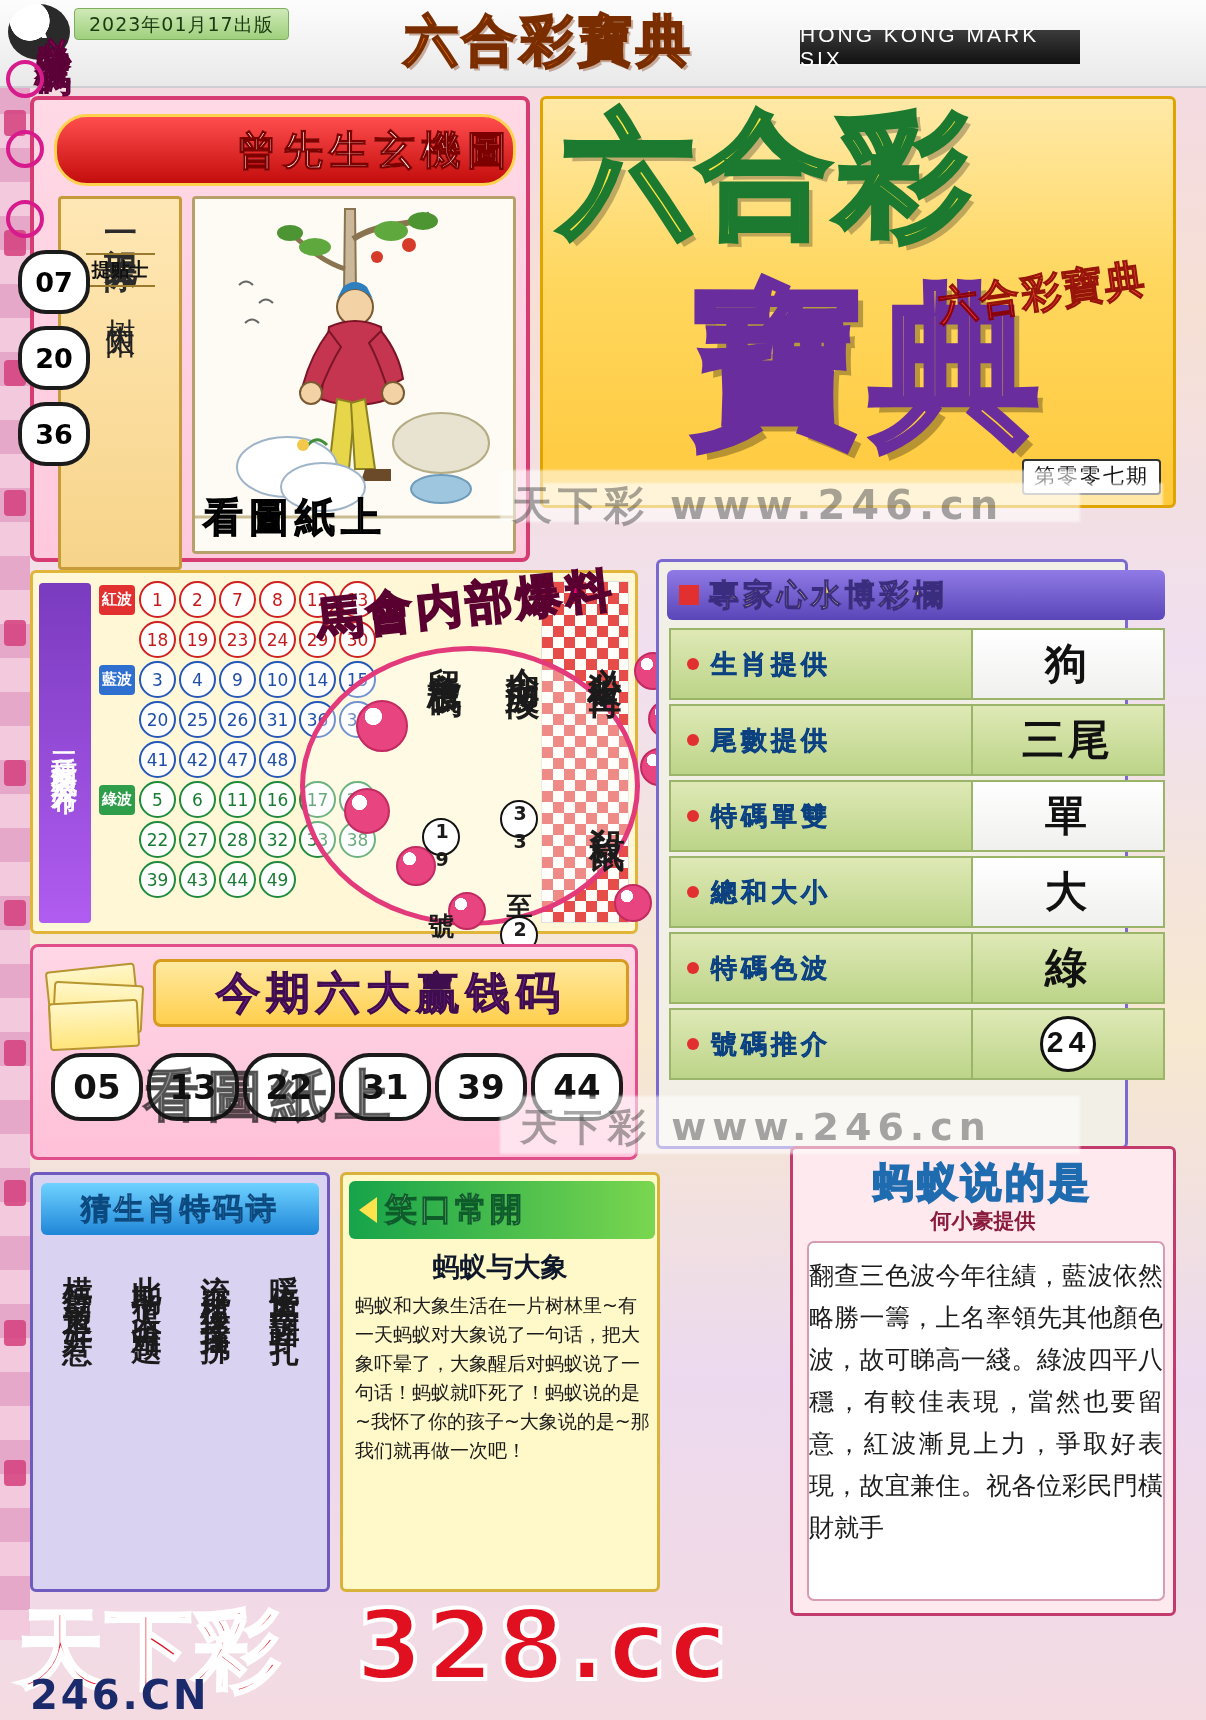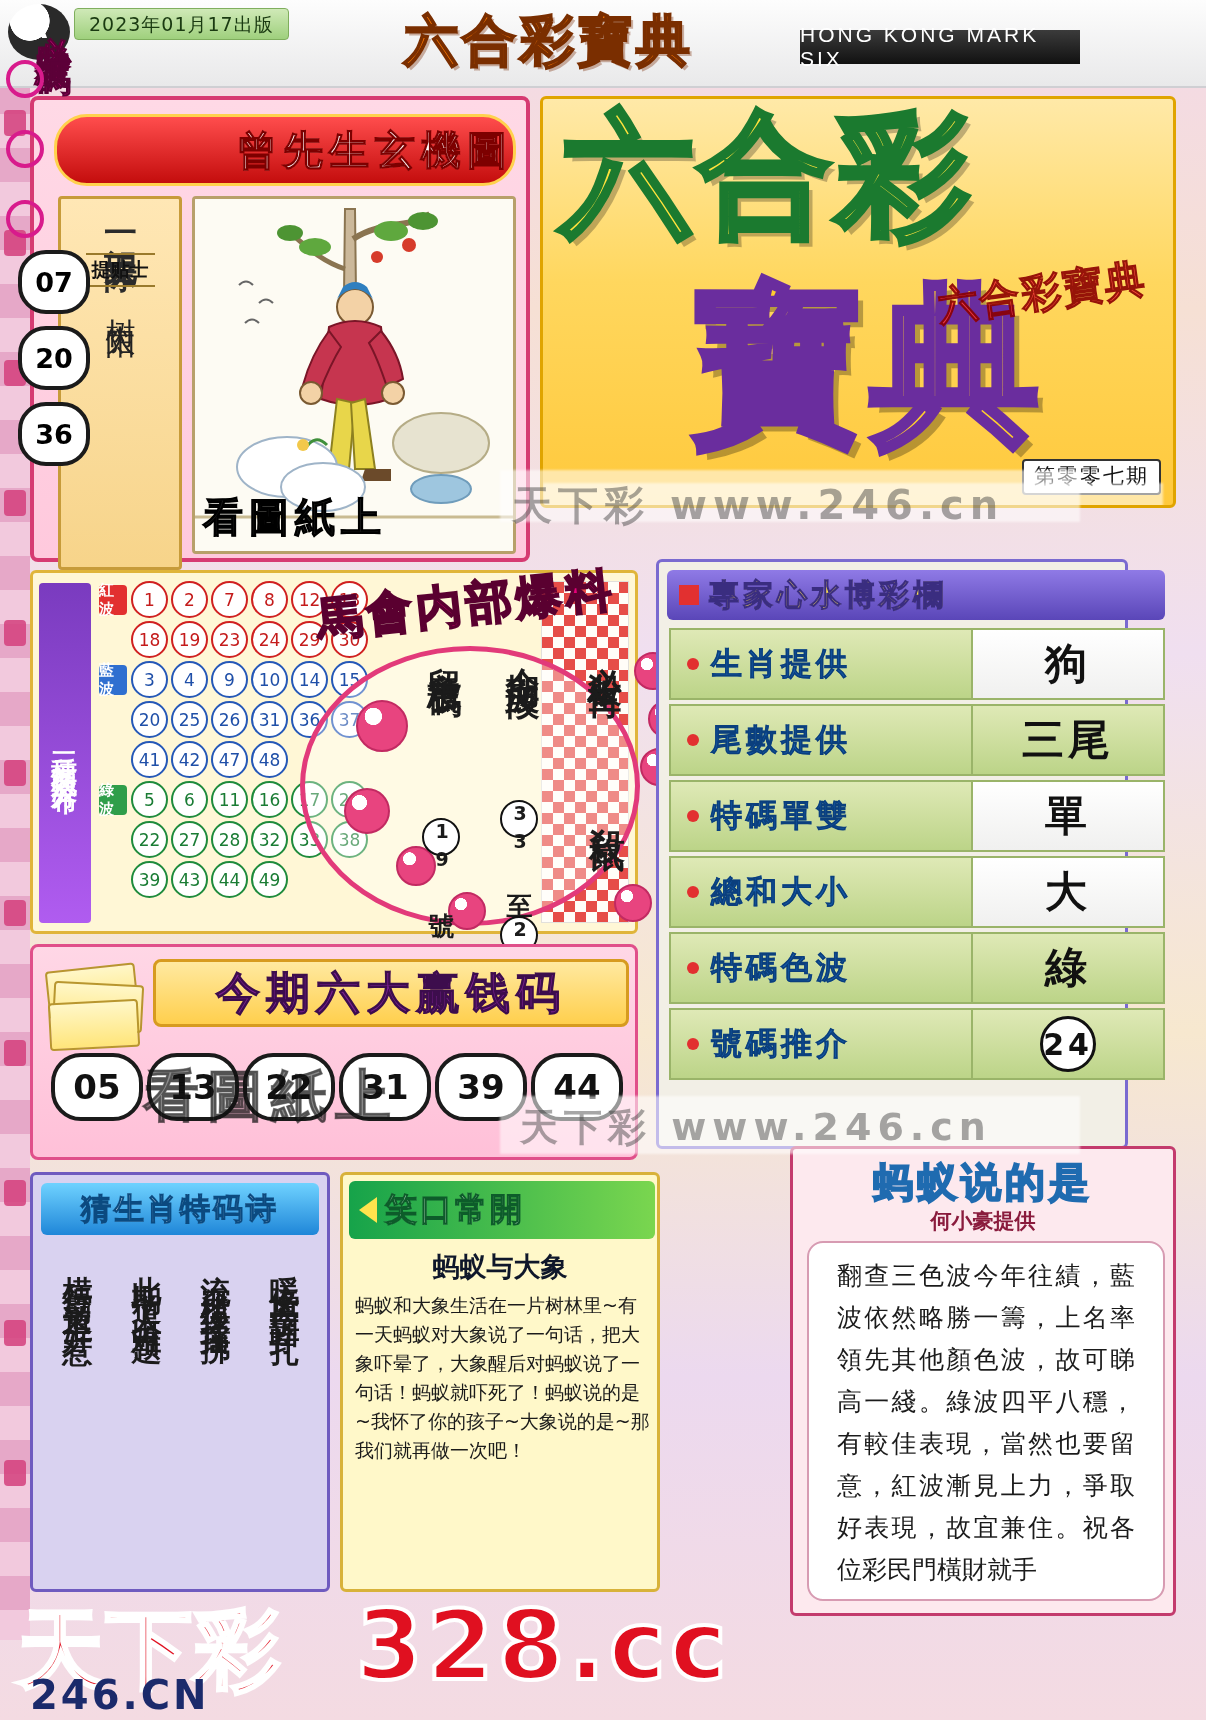--- a/index.html
+++ b/index.html
@@ -71,21 +71,21 @@
     border:2px solid #333;border-radius:4px;font-size:21px;line-height:30px;letter-spacing:2px;color:#111;}
 
   
   .colorwave{left:30px;top:570px;width:608px;height:364px;background:#fff7d6;border:3px solid #e0b53a;border-radius:6px;}
   .cw-side{position:absolute;left:6px;top:10px;width:52px;height:340px;
     background:linear-gradient(180deg,#7a3bbf,#b05cf0);border-radius:4px;color:#fff;
     display:flex;align-items:center;justify-content:center;}
   .cw-side span{writing-mode:vertical-rl;text-orientation:upright;font-size:26px;font-weight:bold;letter-spacing:6px;}
   .cw-grid{position:absolute;left:66px;top:8px;width:530px;}
   .cw-row{display:flex;align-items:center;margin-bottom:3px;}
-  .cw-tag{width:28px;height:30px;border-radius:4px;color:#fff;font-size:15px;font-weight:bold;
+  .cw-tag{width:36px;height:30px;border-radius:4px;color:#fff;font-size:15px;font-weight:bold;
     display:flex;align-items:center;justify-content:center;margin-right:4px;}
   .cw-tag.red{background:#e23030;} .cw-tag.blue{background:#2f6fd0;} .cw-tag.green{background:#2f9e4a;}
   .ball{width:33px;height:33px;border-radius:50%;border:2px solid #333;background:#fff;
     font-size:17px;display:flex;align-items:center;justify-content:center;margin-right:3px;color:#111;
     font-family:"DejaVu Sans",sans-serif;}
   .ball.r{border-color:#d02020;color:#c41b1b;} .ball.b{border-color:#2558b8;color:#1f4fa8;}
   .ball.g{border-color:#1f8b3c;color:#1a7c34;}
   .checker{position:absolute;right:6px;top:8px;width:86px;height:340px;
     background:repeating-conic-gradient(#e23030 0 25%,#fff 0 50%) 0 0/22px 22px;opacity:.85;border:1px solid #ddd;}
   .horse-title{position:absolute;left:316px;top:574px;font-size:46px;font-weight:bold;color:#e6007a;
@@ -102,24 +102,24 @@
   
   .expert{left:656px;top:552px;width:472px;height:590px;background:#f2efe6;border:3px solid #7a6ad0;border-radius:6px;margin-top:7px;}
   .expert-head{position:absolute;left:8px;top:8px;width:498px;height:50px;border-radius:6px;
     background:linear-gradient(180deg,#8f7ae6,#5a46b8);display:flex;align-items:center;}
   .expert-head .sq{width:20px;height:20px;background:#e23030;margin:0 10px 0 12px;}
   .expert-head span{font-size:30px;font-weight:bold;color:#ffe34d;-webkit-text-stroke:1px #3a2d80;letter-spacing:4px;}
   .erow{position:absolute;left:10px;width:496px;height:72px;display:flex;}
   .ename{width:300px;background:linear-gradient(180deg,#dfe9b6,#bcd488);border:2px solid #9ab469;
     display:flex;align-items:center;}
   .ename .bullet{width:12px;height:12px;background:#e23030;border-radius:50%;margin:0 12px 0 16px;}
-  .ename span{font-size:31px;font-weight:bold;color:#1560b0;-webkit-text-stroke:.6px #0b3f7d;letter-spacing:4px;}
+  .ename span{font-size:26px;font-weight:bold;color:#1560b0;-webkit-text-stroke:.6px #0b3f7d;letter-spacing:4px;}
   .eval{flex:1;background:linear-gradient(180deg,#ffffff,#f0f0ef);border:2px solid #9ab469;border-left:none;
     display:flex;align-items:center;justify-content:center;font-size:42px;font-weight:bold;color:#111;letter-spacing:4px;}
-  .eval.alt{background:linear-gradient(180deg,#dfe9b6,#bcd488);}
+  .eval.alt{background:linear-gradient(180deg,#dfe9b6,#bcd488);font-family:Liberation Mono, monospace;}
   .numball{width:50px;height:50px;border-radius:50%;border:3px solid #111;background:#fff;
     display:flex;align-items:center;justify-content:center;font-size:30px;font-weight:bold;}
 
   
   .sixbig{left:30px;top:944px;width:608px;height:216px;
     background:linear-gradient(180deg,#ffd7e6,#ffc0d8);border:3px solid #e04f8a;border-radius:8px;}
   .sixbig-title{position:absolute;left:120px;top:12px;width:470px;height:62px;border-radius:8px;
     background:linear-gradient(180deg,#ffe9a0,#ffcf4d);border:3px solid #d79b1f;
     display:flex;align-items:center;justify-content:center;}
   .sixbig-title span{font-size:44px;font-weight:bold;color:#7a1f8f;-webkit-text-stroke:1px #3d0d4d;letter-spacing:6px;}
@@ -160,21 +160,21 @@
   .must-ball{position:absolute;left:18px;width:64px;height:56px;border-radius:28px;background:#fff;
     border:4px solid #1b1b1b;display:flex;align-items:center;justify-content:center;font-size:27px;font-weight:bold;}
   .ring{position:absolute;left:6px;width:30px;height:30px;border-radius:50%;border:4px solid #d81b8c;}
 
   
   .wave{left:790px;top:1146px;width:386px;height:470px;background:#fde9ee;border:3px solid #c33b6d;border-radius:6px;}
   .wave-title{position:absolute;left:0;top:6px;width:100%;text-align:center;font-size:40px;font-weight:bold;
     color:#ffd24d;-webkit-text-stroke:2px #1f6bb0;letter-spacing:4px;}
   .wave-by{position:absolute;left:0;top:58px;width:100%;text-align:center;font-size:21px;color:#8a1b3d;font-weight:bold;}
   .wave-body{position:absolute;left:14px;top:92px;width:358px;height:360px;background:#fff;
-    border:2px solid #d79bb2;border-radius:16px;padding:12px 28px;box-sizing:border-box;
+    border:2px solid #d79bb2;border-radius:7px;padding:12px 0;box-sizing:border-box;
     font-size:25px;line-height:42px;color:#1b1b1b;text-align:justify;}
 
   
   .wm-white{position:absolute;background:rgba(255,255,255,.55);filter:blur(1px);}
   .wm-big{position:absolute;font-weight:bold;}
   .tx-red{left:18px;top:1592px;font-size:86px;color:#e01020;-webkit-text-stroke:3px #fff;letter-spacing:2px;}
   .tx-sub{left:30px;top:1672px;font-size:40px;color:#1b2a6b;letter-spacing:3px;}
   .num328{left:356px;top:1590px;font-size:96px;color:#e01020;-webkit-text-stroke:4px #fff;letter-spacing:4px;}
   .wm-grey{position:absolute;color:rgba(60,60,60,.45);font-weight:bold;letter-spacing:6px;}
 </style>

